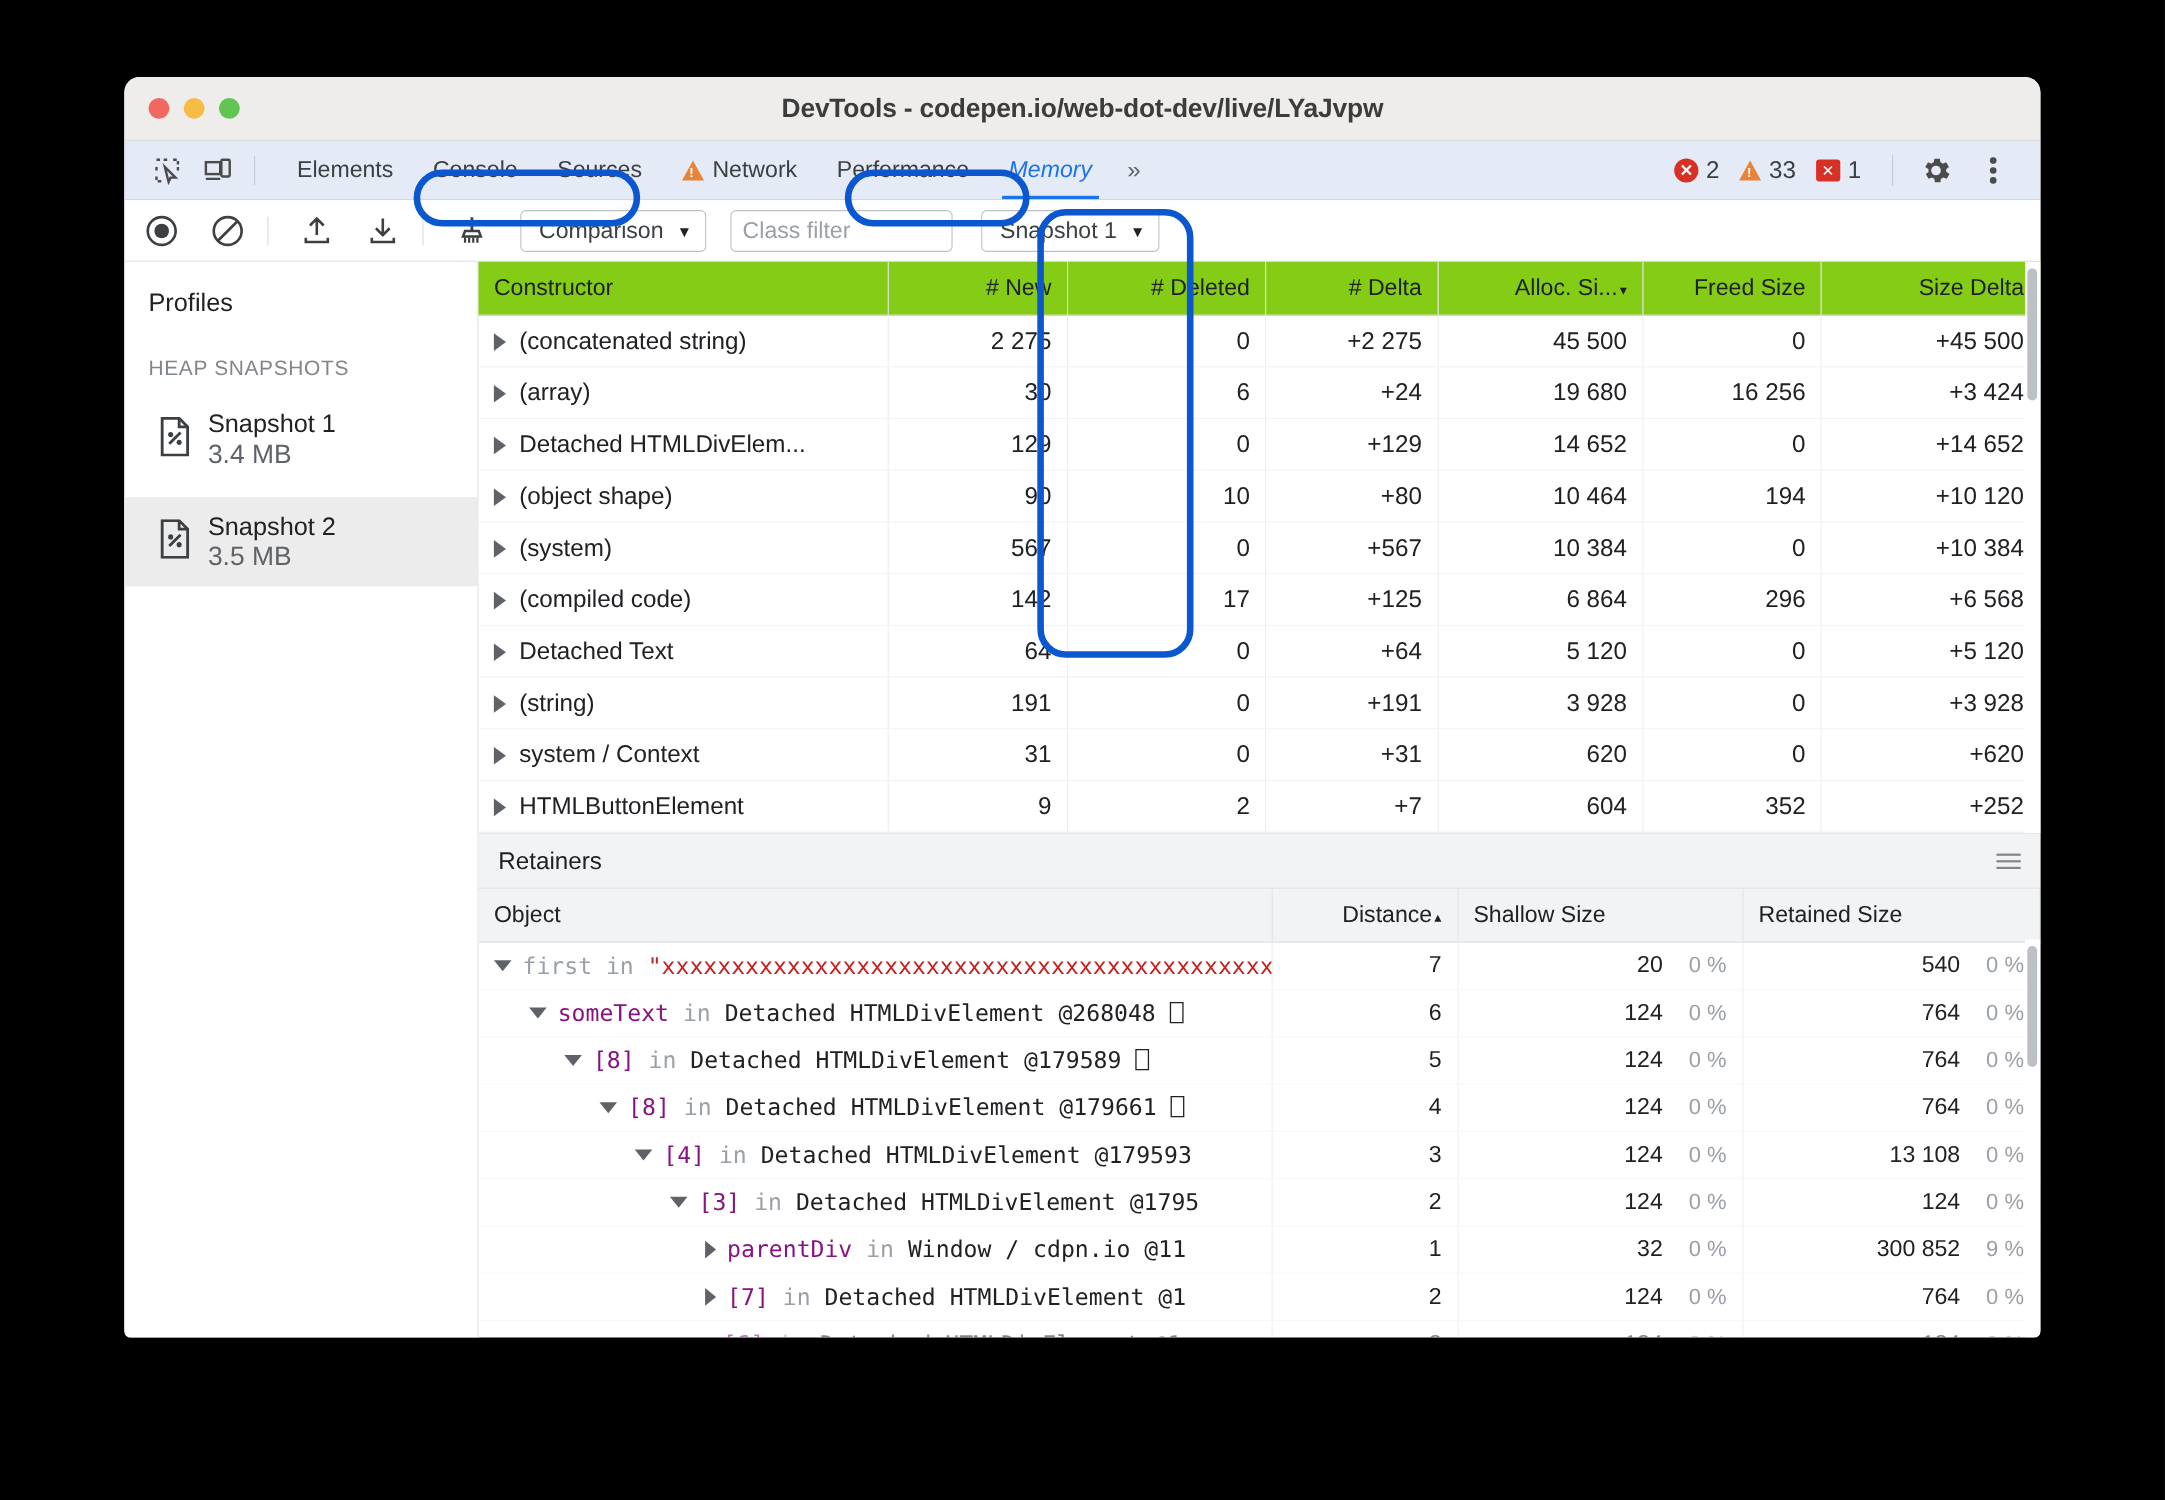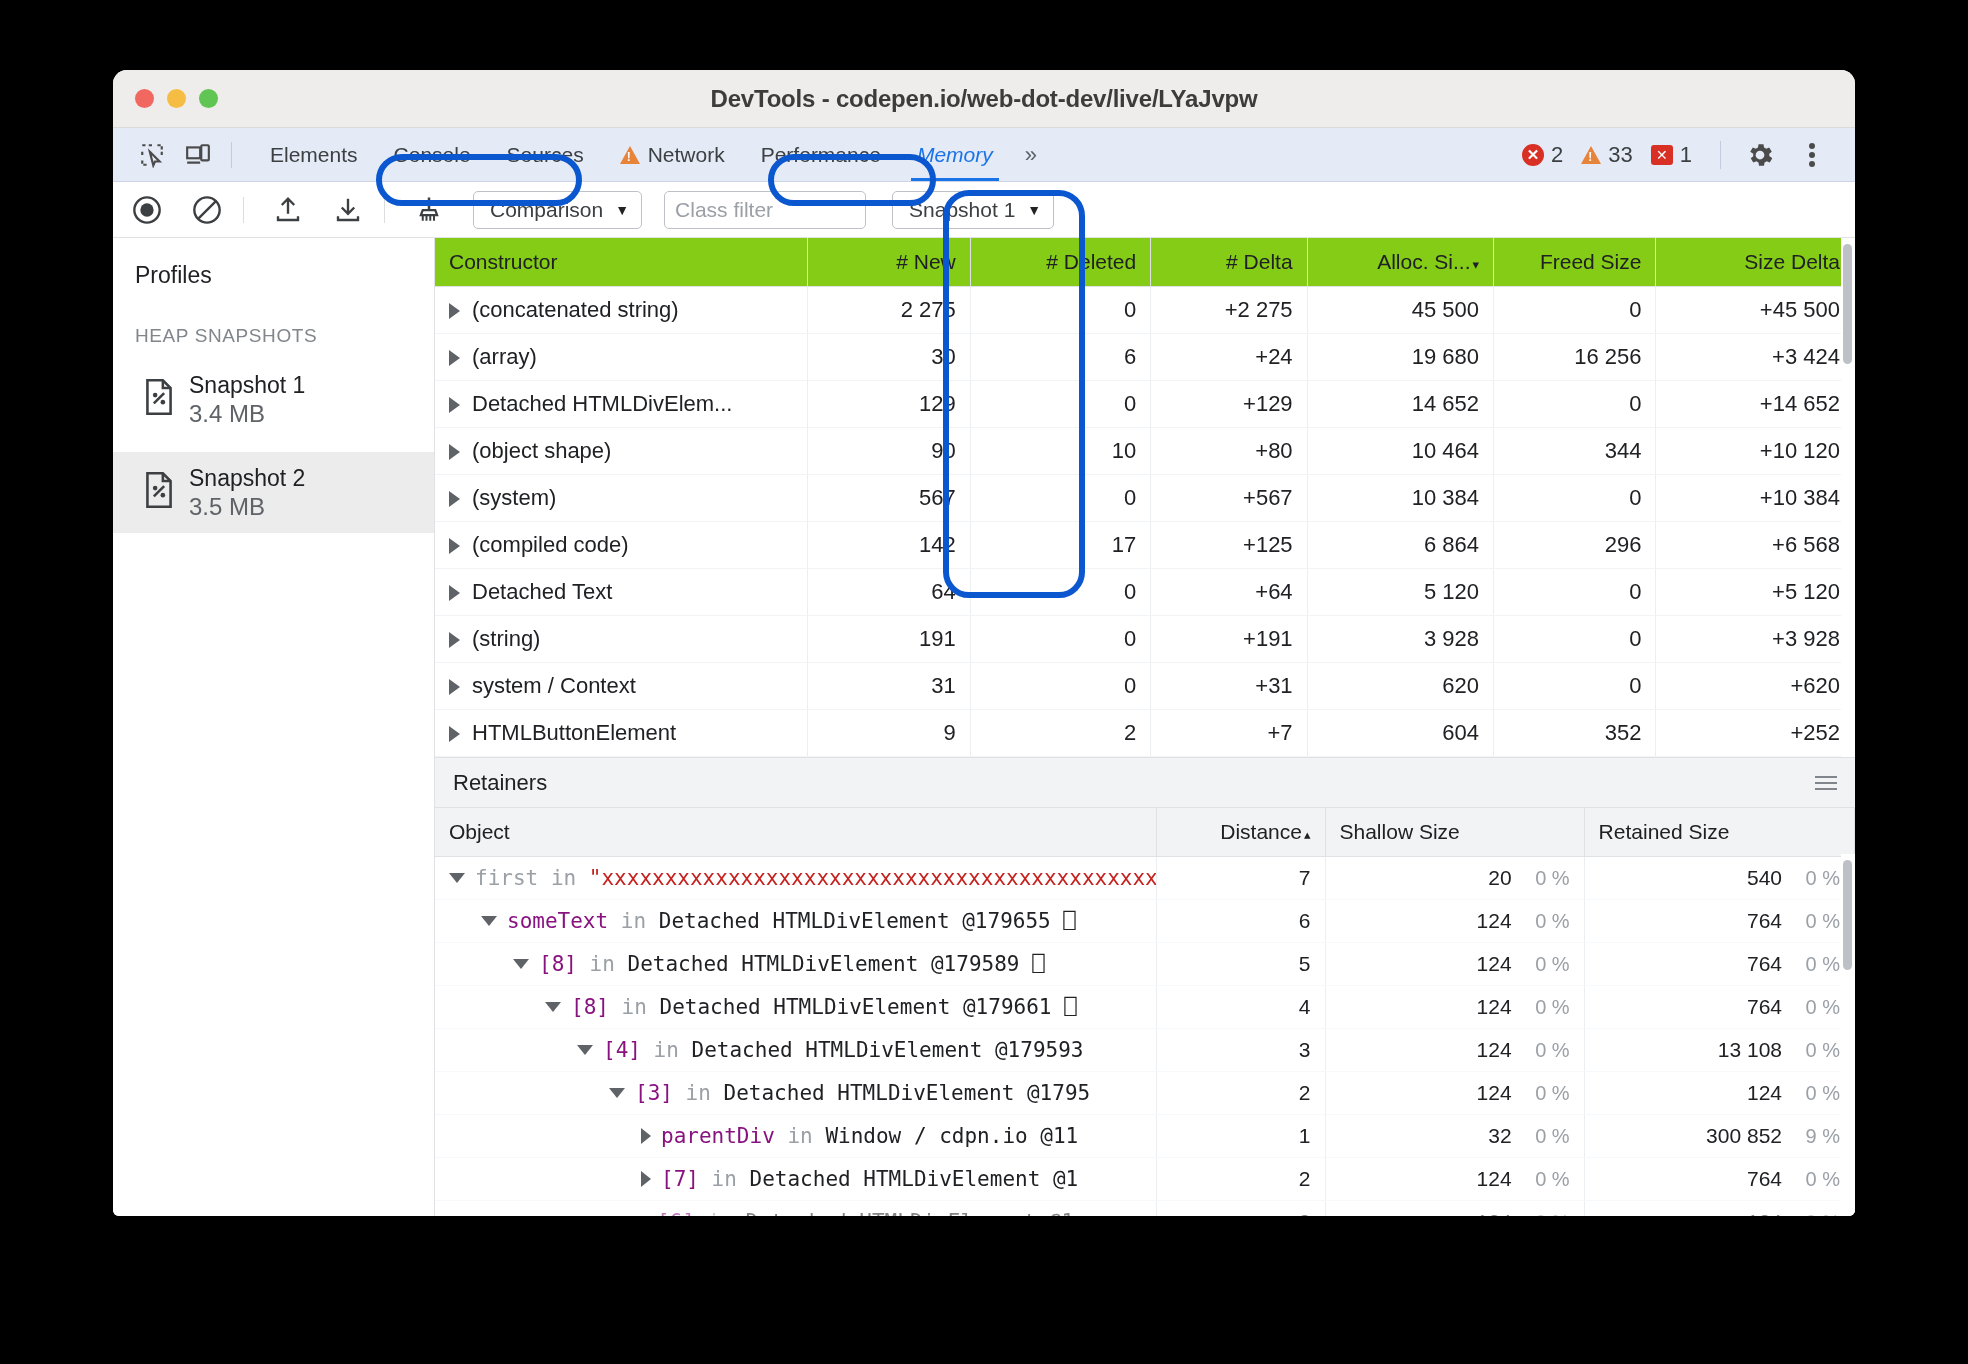--- a/index.html
+++ b/index.html
@@ -446,21 +446,21 @@
                 <td>14 652</td>
                 <td>0</td>
                 <td>+14 652</td>
               </tr>
             <tr>
                 <td class="left"><span class="tri"></span><span>(object shape)</span></td>
                 <td>90</td>
                 <td>10</td>
                 <td>+80</td>
                 <td>10 464</td>
-                <td>344</td>
+                <td>194</td>
                 <td>+10 120</td>
               </tr>
             <tr>
                 <td class="left"><span class="tri"></span><span>(system)</span></td>
                 <td>567</td>
                 <td>0</td>
                 <td>+567</td>
                 <td>10 384</td>
                 <td>0</td>
                 <td>+10 384</td>
@@ -546,21 +546,21 @@
               <tr>
                 <td>
                     <span class="obj-cell" style="padding-left:0px"><span class="twist open"></span><span class="k-dim">first</span>&nbsp;<span class="k-dim">in</span>&nbsp;<span class="k-str">"xxxxxxxxxxxxxxxxxxxxxxxxxxxxxxxxxxxxxxxxxxxxx</span></span>
                   </td>
                 <td class="num">7</td>
                 <td class="num"><span>20</span><span class="pct">0 %</span></td>
                 <td class="num"><span>540</span><span class="pct">0 %</span></td>
               </tr>
               <tr>
                 <td>
-                    <span class="obj-cell" style="padding-left:32px"><span class="twist open"></span><span class="k-prop">someText</span>&nbsp;<span class="k-dim">in</span>&nbsp;<span class="k-obj">Detached HTMLDivElement @179655 ⎕</span></span>
+                    <span class="obj-cell" style="padding-left:32px"><span class="twist open"></span><span class="k-prop">someText</span>&nbsp;<span class="k-dim">in</span>&nbsp;<span class="k-obj">Detached HTMLDivElement @268048 ⎕</span></span>
                   </td>
                 <td class="num">6</td>
                 <td class="num"><span>124</span><span class="pct">0 %</span></td>
                 <td class="num"><span>764</span><span class="pct">0 %</span></td>
               </tr>
               <tr>
                 <td>
                     <span class="obj-cell" style="padding-left:64px"><span class="twist open"></span><span class="k-prop">[8]</span>&nbsp;<span class="k-dim">in</span>&nbsp;<span class="k-obj">Detached HTMLDivElement @179589 ⎕</span></span>
                   </td>
                 <td class="num">5</td>

